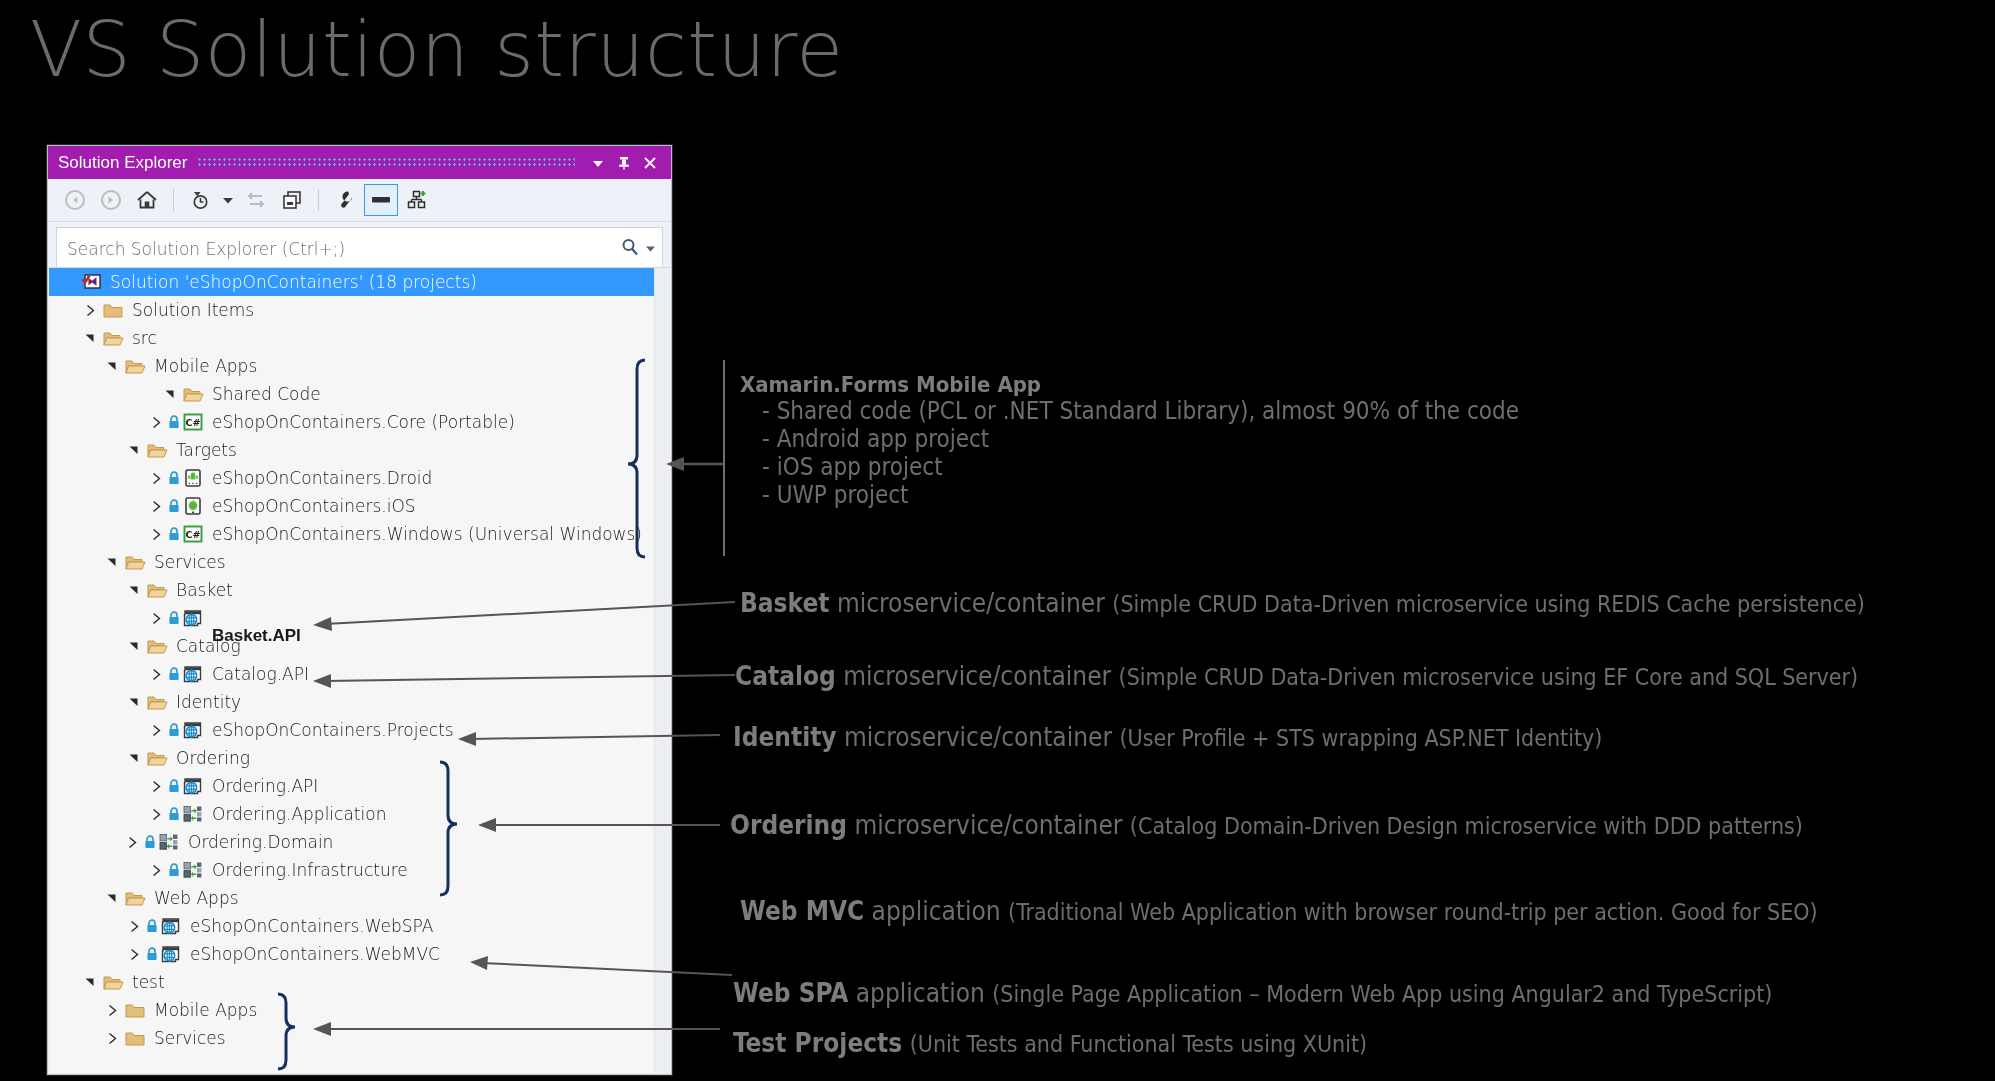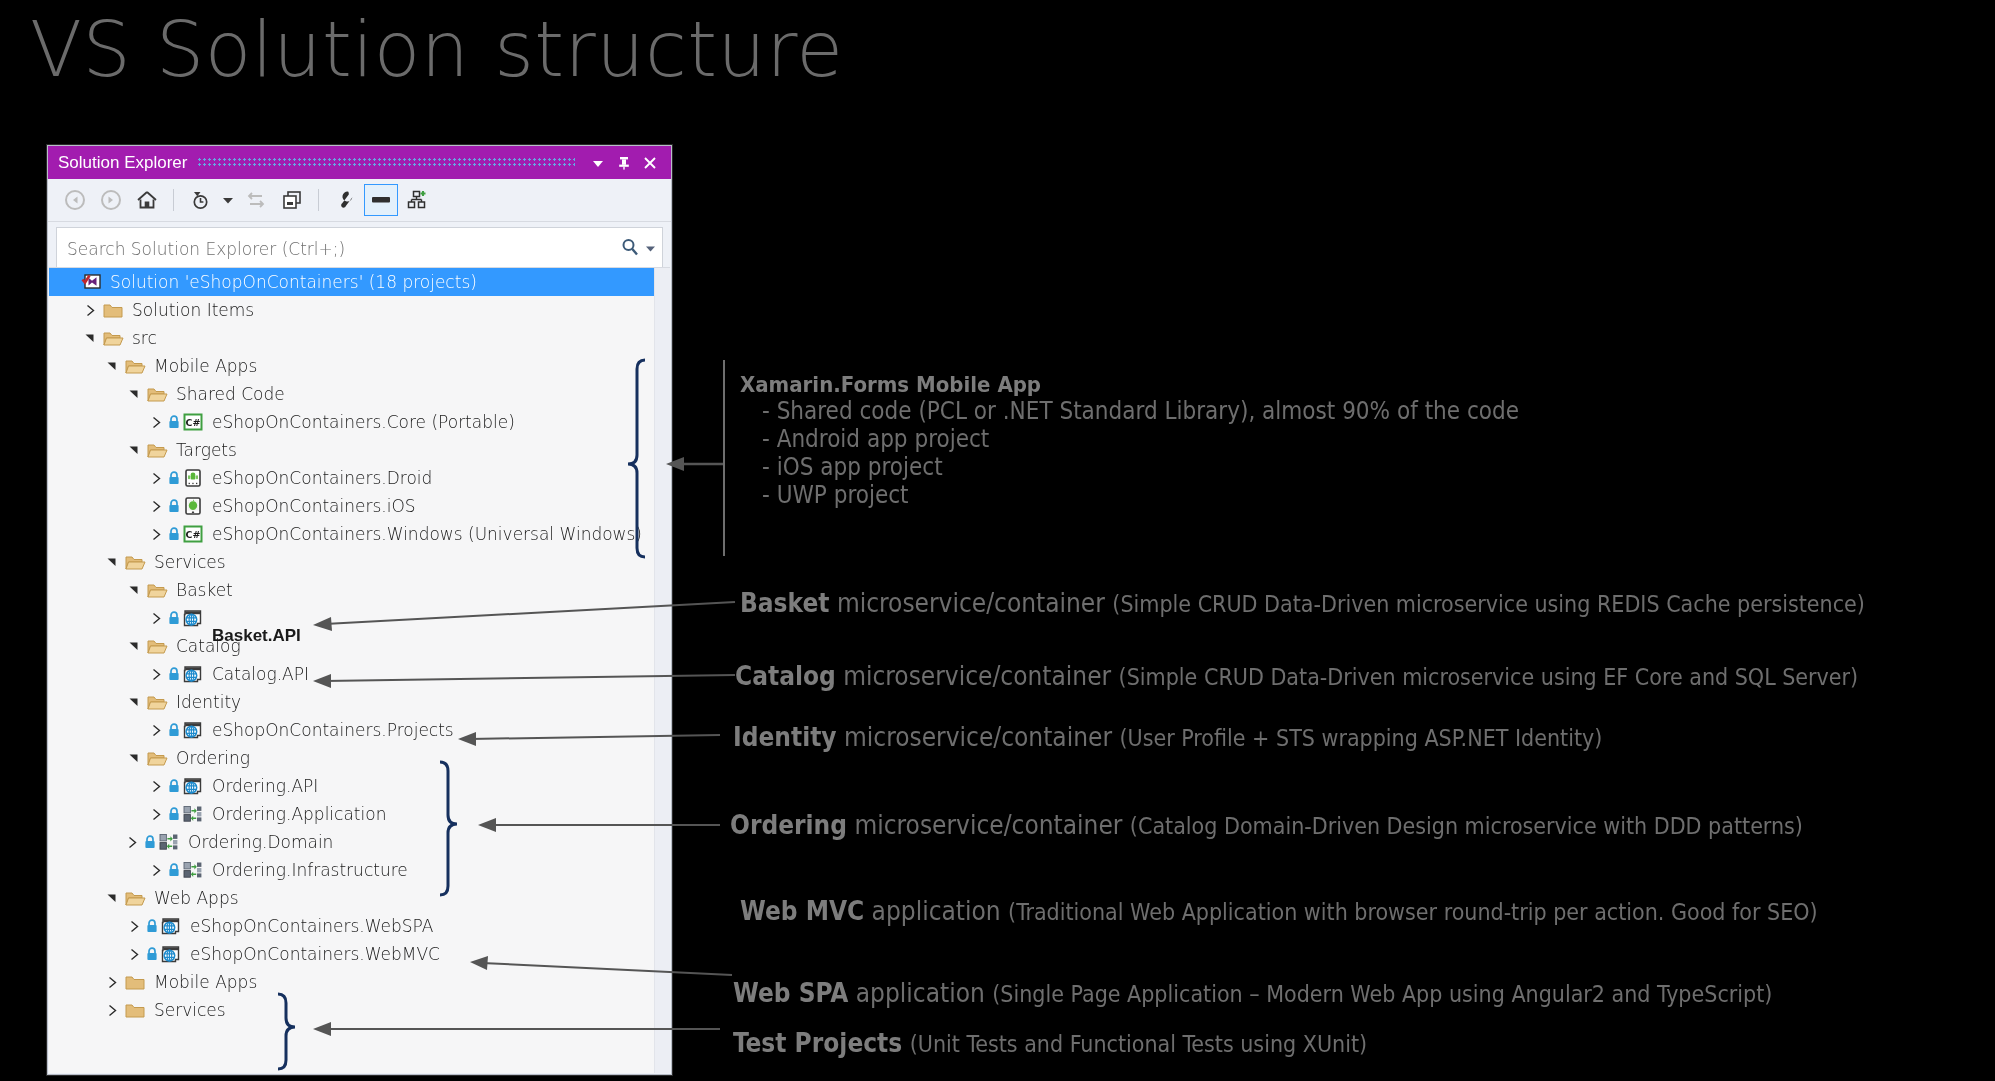--- a/index.html
+++ b/index.html
@@ -248,21 +248,21 @@
             </svg>
           </span>
           <span class="ico">
             <svg width="21" height="18" viewBox="0 0 21 18">
               <path d="M1 4 L7 4 L9 6.5 L17 6.5 L17 9 L3.5 9 L1 16 Z" fill="#e3bd7a" stroke="#c49a4e" stroke-width="1"></path>
               <path d="M3.5 9 L20 9 L17 16 L1 16 Z" fill="#f0d49c" stroke="#c49a4e" stroke-width="1"></path>
             </svg>
           </span>
           <span class="label">Mobile Apps</span>
         </div>
-        <div class="row" style="padding-left: 74px;">
+        <div class="row" style="padding-left: 110px;">
           <span class="chev">
             <svg width="12" height="12" viewBox="0 0 12 12">
               <path d="M1.5 2.5 L9.5 2.5 L9.5 10 Z" fill="#2b2b2b"></path>
             </svg>
           </span>
           <span class="ico">
             <svg width="21" height="18" viewBox="0 0 21 18">
               <path d="M1 4 L7 4 L9 6.5 L17 6.5 L17 9 L3.5 9 L1 16 Z" fill="#e3bd7a" stroke="#c49a4e" stroke-width="1"></path>
               <path d="M3.5 9 L20 9 L17 16 L1 16 Z" fill="#f0d49c" stroke="#c49a4e" stroke-width="1"></path>
             </svg>
@@ -663,20 +663,34 @@
             <svg width="20" height="18" viewBox="0 0 20 18">
               <path d="M2 2 L17.5 2 L17.5 14.5 L14.5 14.5 L14.5 16.5 L1.5 16.5 L1.5 5.5 L2 5.5 Z" fill="#fdfdfd" stroke="#3b3b3b" stroke-width="1.4"></path>
               <rect x="2.2" y="2.5" width="15" height="2.7" fill="#3b3b3b"></rect>
               <circle cx="8.4" cy="10.6" r="5.3" fill="#ffffff" stroke="#1e8bcd" stroke-width="1.5"></circle>
               <ellipse cx="8.4" cy="10.6" rx="2.3" ry="5.3" fill="none" stroke="#1e8bcd" stroke-width="1.2"></ellipse>
               <path d="M3.3 8.8 L13.5 8.8 M3.3 12.4 L13.5 12.4 M8.4 5.3 L8.4 15.9" stroke="#1e8bcd" stroke-width="1.2"></path>
             </svg>
           </span>
           <span class="label">eShopOnContainers.WebMVC</span>
         </div>
+        <div class="row" style="padding-left: 30px;">
+          <span class="chev">
+            <svg width="12" height="12" viewBox="0 0 12 12">
+              <path d="M1.5 2.5 L9.5 2.5 L9.5 10 Z" fill="#2b2b2b"></path>
+            </svg>
+          </span>
+          <span class="ico">
+            <svg width="21" height="18" viewBox="0 0 21 18">
+              <path d="M1 4 L7 4 L9 6.5 L17 6.5 L17 9 L3.5 9 L1 16 Z" fill="#e3bd7a" stroke="#c49a4e" stroke-width="1"></path>
+              <path d="M3.5 9 L20 9 L17 16 L1 16 Z" fill="#f0d49c" stroke="#c49a4e" stroke-width="1"></path>
+            </svg>
+          </span>
+          <span class="label">test</span>
+        </div>
         <div class="row" style="padding-left: 52px;">
           <span class="chev">
             <svg width="11" height="13" viewBox="0 0 11 13">
               <path d="M2.5 1.5 L8.5 6.5 L2.5 11.5" fill="none" stroke="#2b2b2b" stroke-width="1.4"></path>
             </svg>
           </span>
           <span class="ico">
             <svg width="21" height="18" viewBox="0 0 21 18">
               <path d="M1 4 L7 4 L9 6.5 L19 6.5 L19 16 L1 16 Z" fill="#e3bd7a" stroke="#c49a4e" stroke-width="1"></path>
             </svg>

